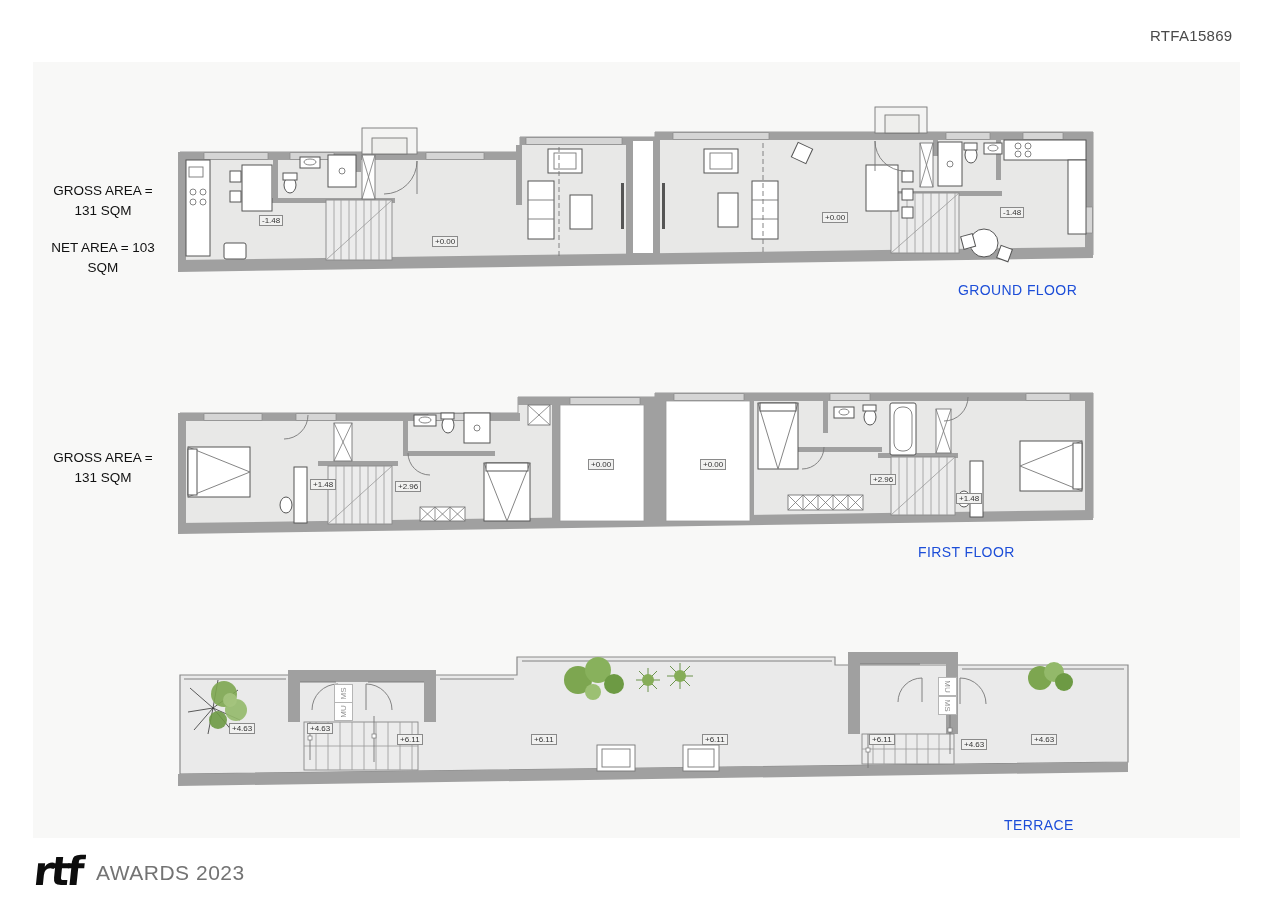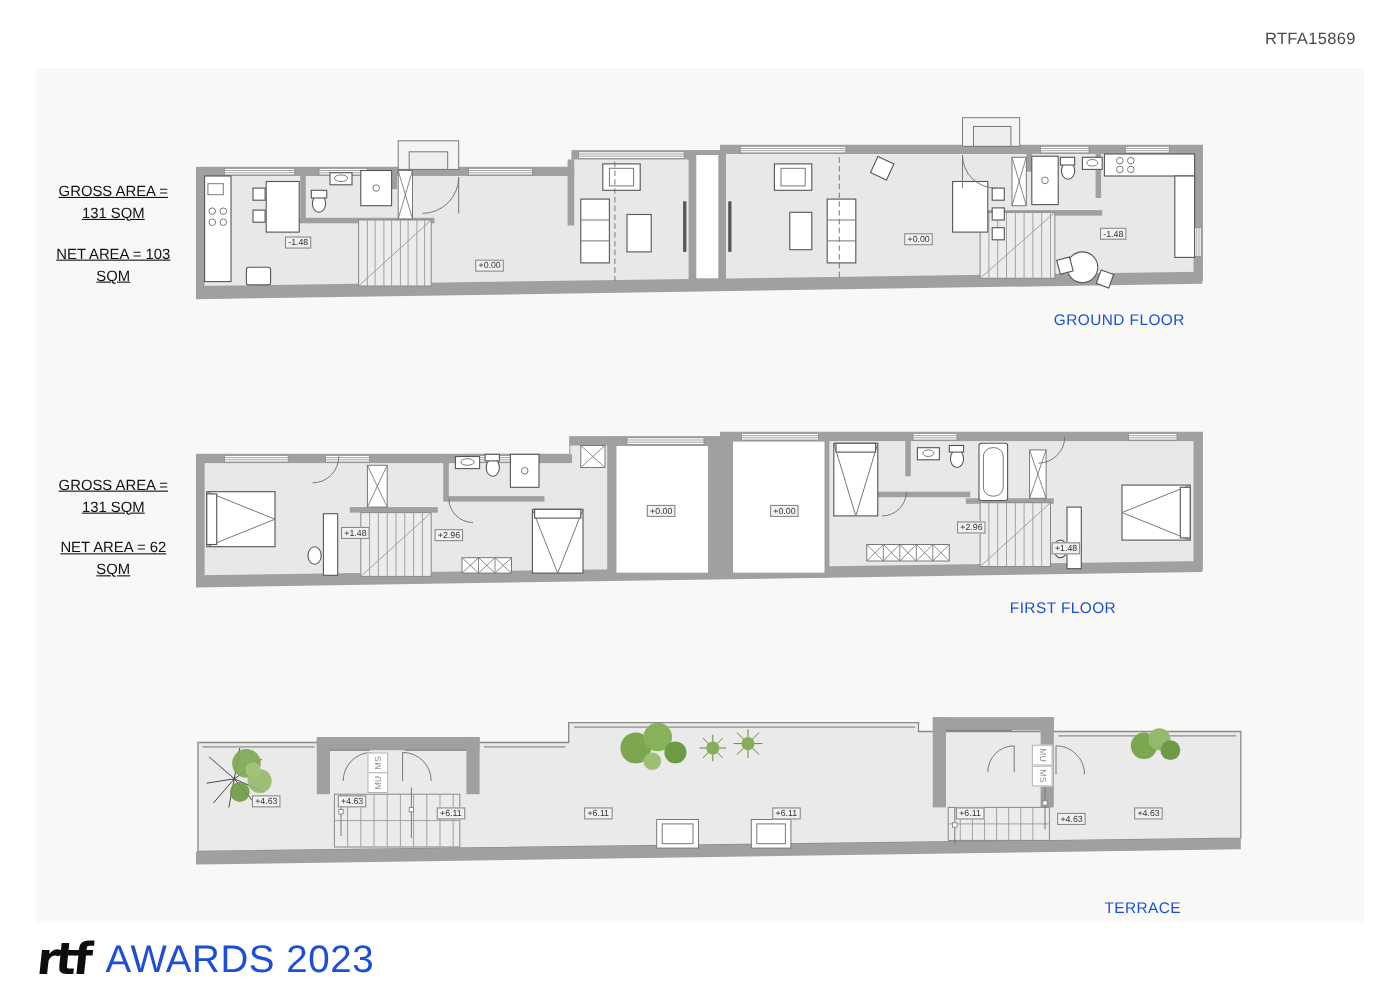--- a/index.html
+++ b/index.html
@@ -4,33 +4,33 @@
 <style>
   html,body{margin:0;padding:0;background:#fff;font-family:"Liberation Sans",sans-serif;}
   .page{position:relative;width:1273px;height:900px;background:#fff;overflow:hidden;}
   .sheet{position:absolute;left:33px;top:62px;width:1207px;height:776px;background:#f8f8f7;}
   .doc-code{position:absolute;left:1150px;top:27px;font-size:15px;color:#4a4a4a;letter-spacing:.3px;}
   .plan-svg{position:absolute;}
   #svg-ground{left:178px;top:95px;}
   #svg-first{left:178px;top:385px;}
   #svg-terrace{left:178px;top:650px;}
   .area-note{position:absolute;width:118px;text-align:center;font-size:13.5px;line-height:1.45;color:#111;}
-  .area-note p{margin:0 0 18px 0;text-decoration:underline;}
+  .area-note p{margin:17px 0 18px 0;}
   .note-ground{left:44px;top:164px;}
   .note-first{left:44px;top:431px;}
   .floor-label{position:absolute;font-size:14px;color:#1d4ed8;letter-spacing:.4px;}
   .lbl-ground{left:958px;top:282px;}
   .lbl-first{left:918px;top:544px;}
   .lbl-terrace{left:1004px;top:804px;margin-top:13px;}
   .marker{position:absolute;font-size:8px;line-height:1.15;color:#333;background:#f1f1f0;
           border:1px solid #8a8a8a;padding:0 2px;white-space:nowrap;}
   .stairlabel{position:absolute;width:17px;height:17px;background:#fff;border:1px solid #b5b5b5;
           color:#8f8f8f;font-size:8px;display:flex;align-items:center;justify-content:center;}
   .footer{position:absolute;left:28px;top:850px;height:46px;display:flex;align-items:center;gap:10px;}
-  .awards{font-size:35px;color:#1d4ed8;letter-spacing:.5px;}
+  .awards{font-size:21px;color:#737373;letter-spacing:.5px;}
   
   .fl{fill:#e8e8e7;stroke:#9a9a9a;stroke-width:1;}
   .fl2{fill:#eaeaea;stroke:#8a8a8a;stroke-width:1.2;}
   .w{fill:#a0a0a0;stroke:none;}
   .furn{fill:#fff;stroke:#555;stroke-width:1;}
   .ln{fill:none;stroke:#777;stroke-width:0.9;}
   .dash{fill:none;stroke:#777;stroke-width:0.9;stroke-dasharray:5 3;}
   .stair rect{fill:#ececec;stroke:#888;stroke-width:0.9;}
   .stair path{fill:none;stroke:#999;stroke-width:0.8;}
   .win rect{fill:#fff;stroke:#888;stroke-width:0.7;}
@@ -411,21 +411,20 @@
       <circle cx="886" cy="32" r="9" fill="#6d9a44"></circle>
     </g>
   </svg>
 
   <div class="area-note note-ground">
     <p>GROSS AREA = 131 SQM</p>
     <p>NET AREA = 103 SQM</p>
   </div>
   <div class="area-note note-first">
     <p>GROSS AREA = 131 SQM</p>
-    <p>NET AREA = 62 SQM</p>
   </div>
 
   <div class="floor-label lbl-ground">GROUND FLOOR</div>
   <div class="floor-label lbl-first">FIRST FLOOR</div>
   <div class="floor-label lbl-terrace">TERRACE</div>
 
   <div id="overlay">
       <div class="marker" style="left: 259px; top: 215px;">-1.48</div>
       <div class="marker" style="left: 432px; top: 236px;">+0.00</div>
       <div class="marker" style="left: 822px; top: 212px;">+0.00</div>

